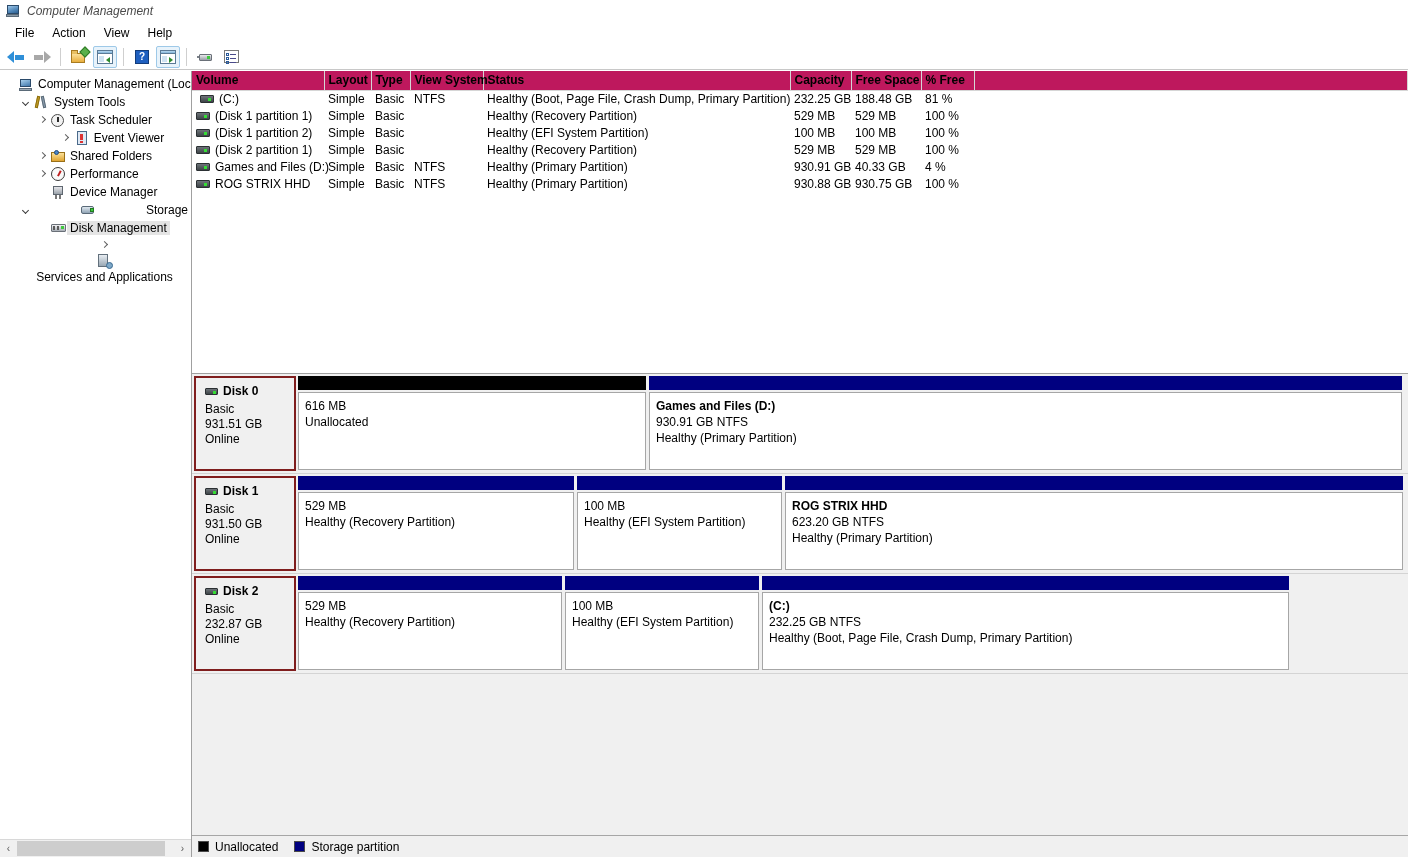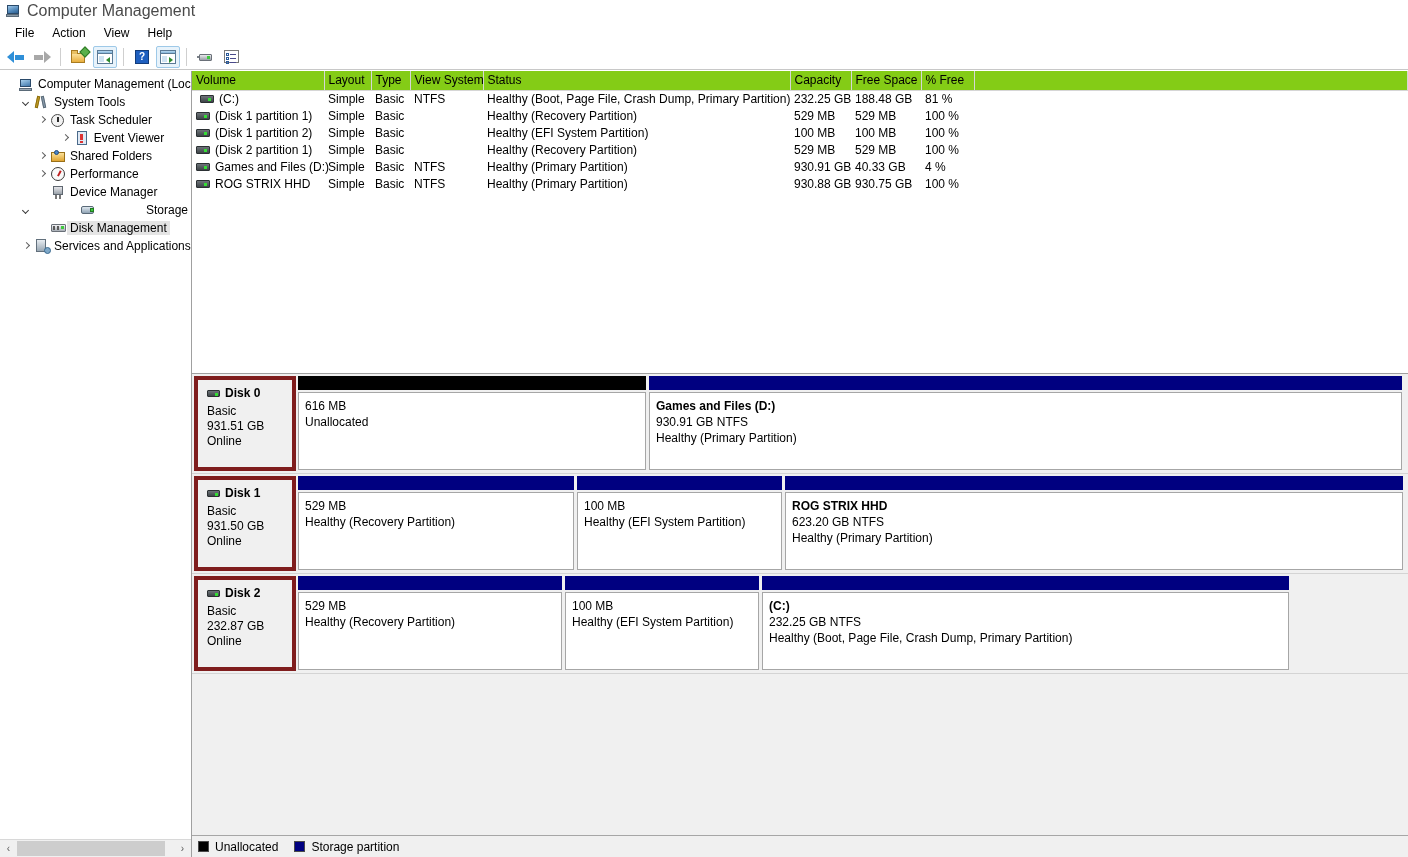--- a/index.html
+++ b/index.html
@@ -17,22 +17,23 @@
   
   #titlebar {
     height: 22px;
     background: #ffffff;
     display: flex;
     align-items: center;
     padding-left: 5px;
     gap: 6px;
   }
   #titlebar .title-text {
-    font-size: 16px;
+    font-size: 12px;
     color: #4a4a4a;
+    font-style: italic;
   }
   .app-icon {
     width: 16px; height: 16px;
     position: relative;
     flex: 0 0 16px;
   }
   .app-icon .mon {
     position: absolute; left: 2px; top: 2px;
     width: 12px; height: 9px;
     background: linear-gradient(160deg,#9fc7e8 0%, #4f86b8 60%, #2d5f90 100%);
@@ -241,24 +242,24 @@
     height: 303px;
     flex: 0 0 303px;
     background: #fff;
     border-bottom: 1px solid #a0a0a0;
     overflow: hidden;
     position: relative;
   }
   table.vtable { border-collapse: collapse; width: 100%; table-layout: fixed; }
   table.vtable th {
     height: 19px;
-    background: #84cc16;
+    background: #be185d;
     border-right: 1px solid #d6d6d6;
     border-bottom: 1px solid #d6d6d6;
-    font-weight: normal;
+    font-weight: bold;
     font-size: 12px;
     text-align: left;
     padding: 0 4px;
     white-space: nowrap;
     color: #000;
   }
   table.vtable td {
     height: 17px;
     font-size: 12px;
     padding: 0 4px;
@@ -294,21 +295,21 @@
     height: 100px;
     background: #f0f0f0;
     display: flex;
     border-bottom: 1px solid #d4d4d4;
     padding: 2px 0 2px 2px;
   }
   .disk-info {
     width: 102px;
     flex: 0 0 102px;
     background: #f0f0f0;
-    border: 4px solid #7f1d1d;
+    border: 2px solid #7f1d1d;
     padding: 6px 0 18px 9px;
     font-size: 12px;
     line-height: 15px;
   }
   .disk-info .dtitle {
     font-weight: bold;
     display: flex; align-items: center; gap: 5px;
     margin-bottom: 3px;
   }
   .disk-info .dicon {
@@ -548,21 +549,21 @@
           <span class="tico">
             <span class="ic ic-disk">
               <span class="body"></span>
               <span class="s1"></span>
               <span class="s2"></span>
               <span class="led"></span>
             </span>
           </span>
           <span class="tlabel">Disk Management</span>
         </div>
-        <div class="tnode" style="padding-left: 16px;">
+        <div class="tnode" style="padding-left: 16px; flex-direction: column;">
           <span class="twist">
             <span class="chev-r"></span>
           </span>
           <span class="tico">
             <span class="ic ic-svc">
               <span class="s"></span>
               <span class="g2"></span>
             </span>
           </span>
           <span class="tlabel">Services and Applications</span>

